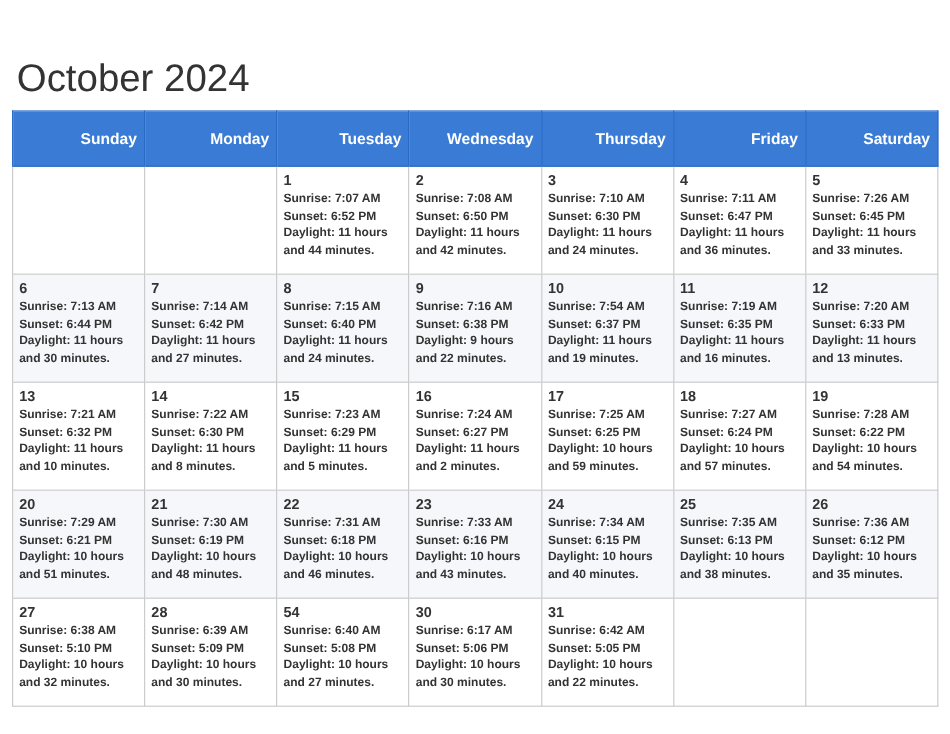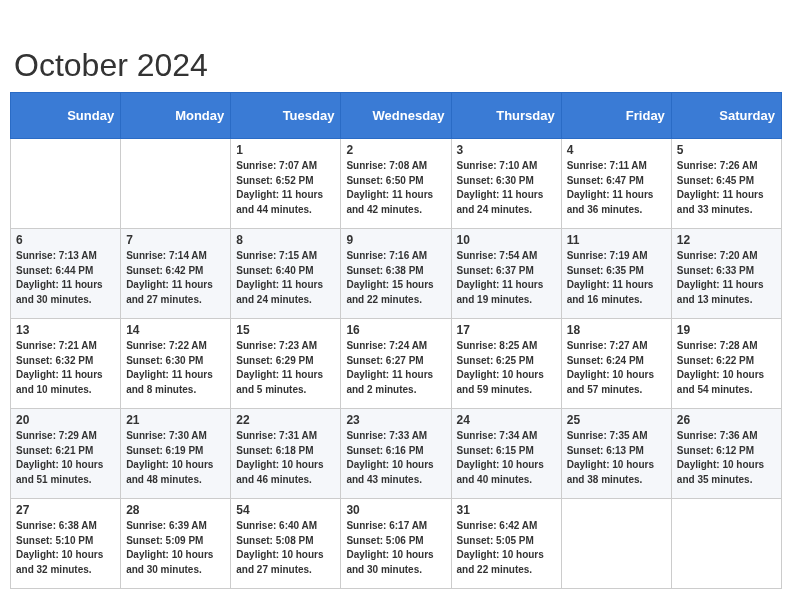--- a/index.html
+++ b/index.html
@@ -172,21 +172,21 @@
             <div>Sunrise: 7:15 AM</div>
             <div>Sunset: 6:40 PM</div>
             <div>Daylight: 11 hours and 24 minutes.</div>
           </div>
         </td>
         <td>
           <span class="day-number">9</span>
           <div class="cell-content">
             <div>Sunrise: 7:16 AM</div>
             <div>Sunset: 6:38 PM</div>
-            <div>Daylight: 15 hours and 22 minutes.</div>
+            <div>Daylight: 9 hours and 22 minutes.</div>
           </div>
         </td>
         <td>
           <span class="day-number">10</span>
           <div class="cell-content">
             <div>Sunrise: 7:54 AM</div>
             <div>Sunset: 6:37 PM</div>
             <div>Daylight: 11 hours and 19 minutes.</div>
           </div>
         </td>
@@ -236,21 +236,21 @@
           <span class="day-number">16</span>
           <div class="cell-content">
             <div>Sunrise: 7:24 AM</div>
             <div>Sunset: 6:27 PM</div>
             <div>Daylight: 11 hours and 2 minutes.</div>
           </div>
         </td>
         <td>
           <span class="day-number">17</span>
           <div class="cell-content">
-            <div>Sunrise: 8:25 AM</div>
+            <div>Sunrise: 7:25 AM</div>
             <div>Sunset: 6:25 PM</div>
             <div>Daylight: 10 hours and 59 minutes.</div>
           </div>
         </td>
         <td>
           <span class="day-number">18</span>
           <div class="cell-content">
             <div>Sunrise: 7:27 AM</div>
             <div>Sunset: 6:24 PM</div>
             <div>Daylight: 10 hours and 57 minutes.</div>

